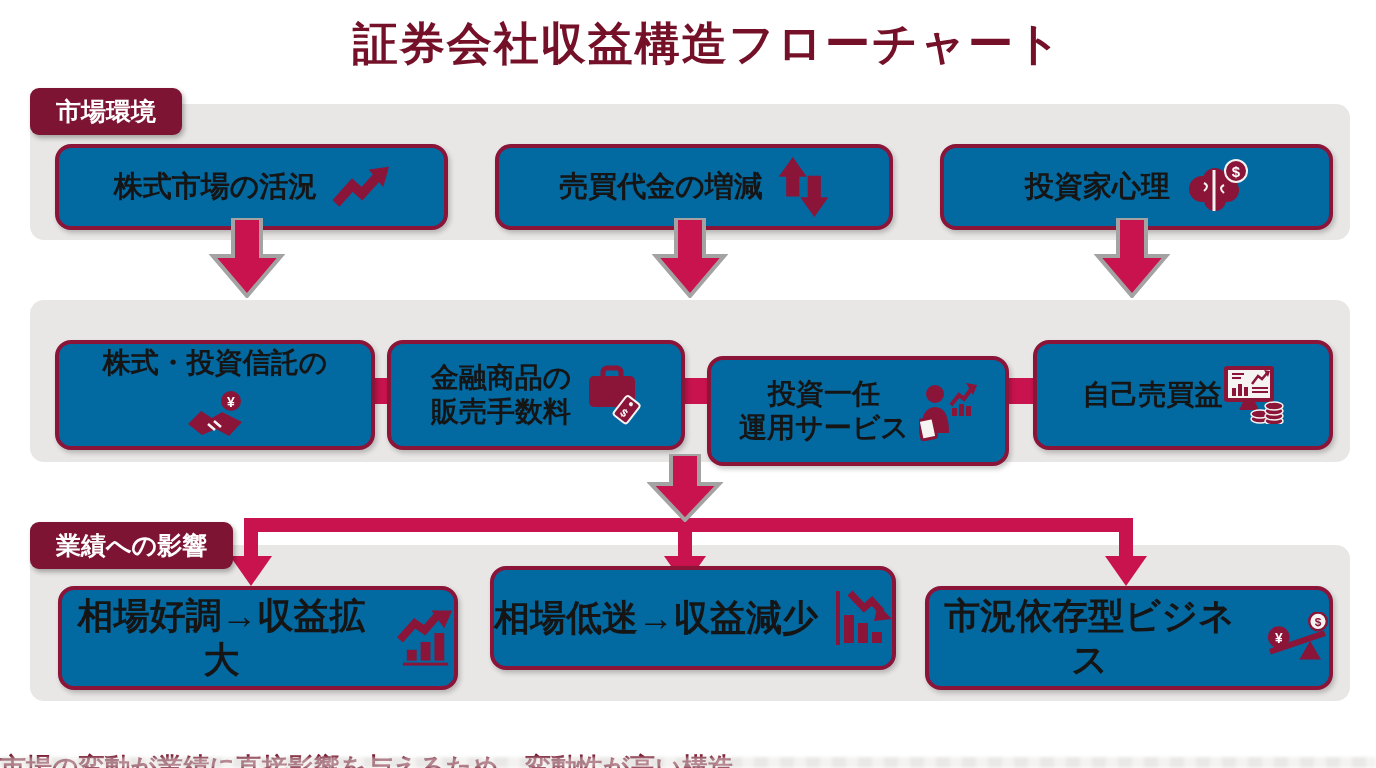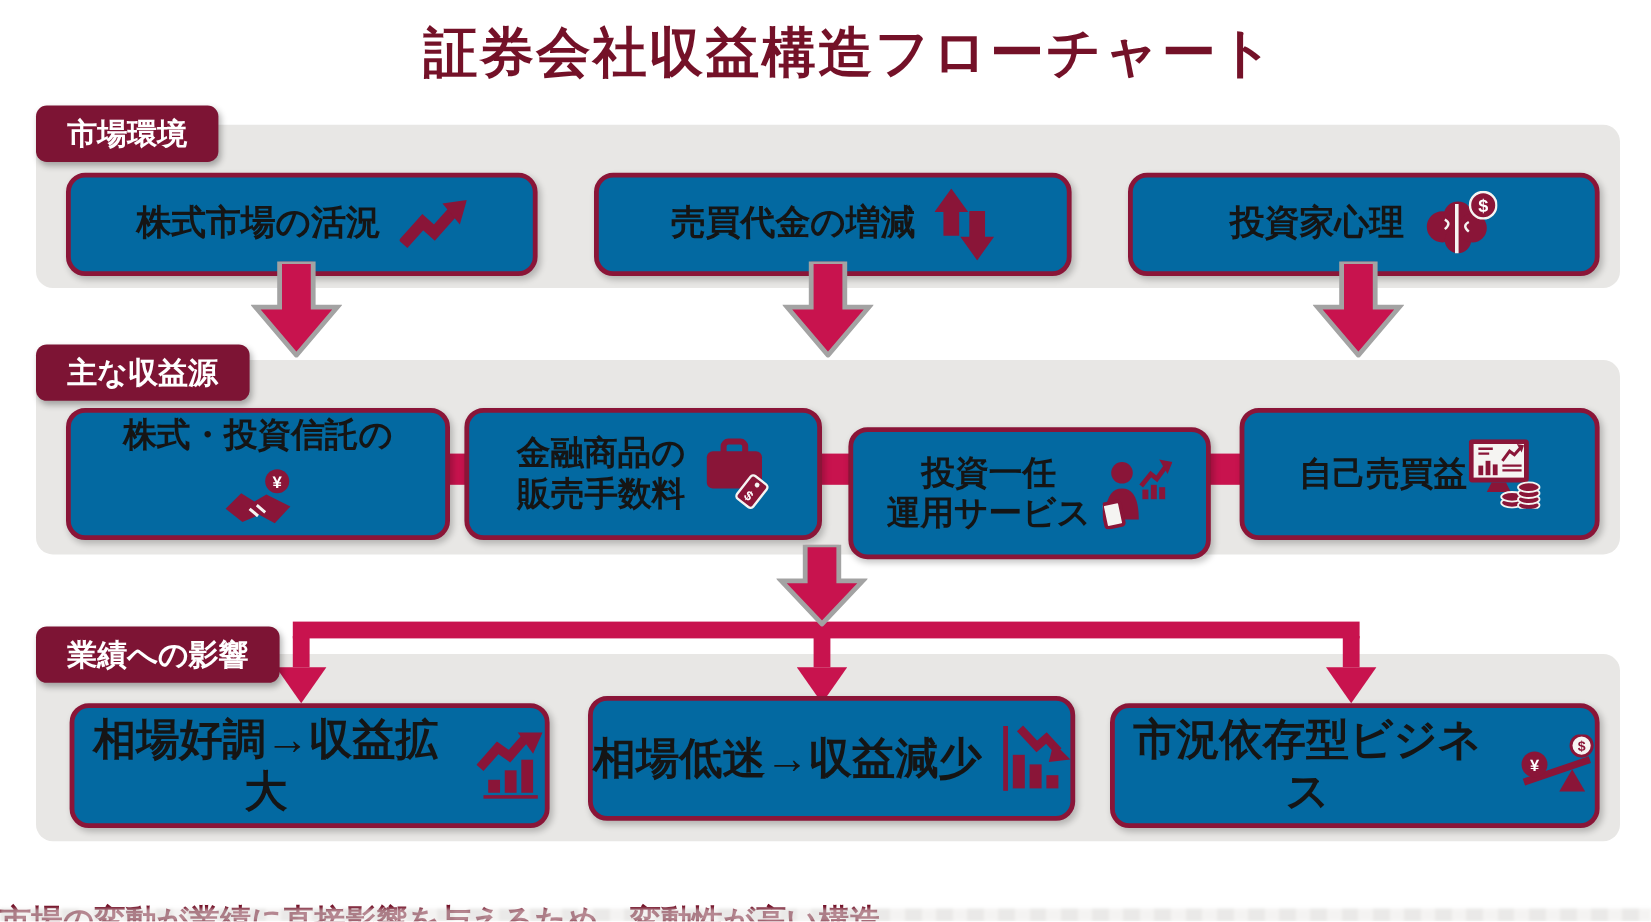--- a/index.html
+++ b/index.html
@@ -109,21 +109,20 @@
     <path d="M24 0 L52 0 L52 38 L72 38 L38 78 L4 38 L24 38 Z" fill="#c8134e" stroke="#a3a3a3" stroke-width="4"></path>
   </svg>
   <svg class="blockarrow" style="left:652px;top:218px;" width="76" height="80" viewBox="0 0 76 80">
     <path d="M24 0 L52 0 L52 38 L72 38 L38 78 L4 38 L24 38 Z" fill="#c8134e" stroke="#a3a3a3" stroke-width="4"></path>
   </svg>
   <svg class="blockarrow" style="left:1094px;top:218px;" width="76" height="80" viewBox="0 0 76 80">
     <path d="M24 0 L52 0 L52 38 L72 38 L38 78 L4 38 L24 38 Z" fill="#c8134e" stroke="#a3a3a3" stroke-width="4"></path>
   </svg>
 
   <div class="band band2"></div>
-  <div class="badge badge2">主な収益源</div>
 
   <div class="connector" style="left:358px;width:36px;"></div>
   <div class="connector" style="left:670px;width:44px;"></div>
   <div class="connector" style="left:994px;width:46px;"></div>
 
   <div class="fbox row2" style="left:55px;top:340px;width:312px;height:102px;gap:10px;flex-direction:column;">
     <span class="lbl">
       <span>株式・投資信託の</span><br>
     </span>
     <svg width="58" height="54" viewBox="0 0 58 54">
@@ -215,21 +214,21 @@
     <svg width="58" height="56" viewBox="0 0 58 56">
       <polyline points="3,30 18,13 28,20 42,4" fill="none" stroke="#8a1538" stroke-width="8"></polyline>
       <polygon points="35,0 56,0 48,18" fill="#8a1538"></polygon>
       <rect x="10" y="40" width="10" height="11" fill="#8a1538"></rect>
       <rect x="24" y="32" width="10" height="19" fill="#8a1538"></rect>
       <rect x="38" y="23" width="10" height="28" fill="#8a1538"></rect>
       <rect x="6" y="53" width="46" height="3" fill="#8a1538"></rect>
     </svg>
   </div>
 
-  <div class="fbox row3" style="left:490px;top:580px;width:398px;height:96px;">
+  <div class="fbox row3" style="left:490px;top:566px;width:398px;height:96px;">
     <span class="lbl">相場低迷→収益減少</span>
     <svg width="58" height="58" viewBox="0 0 58 58">
       <rect x="2" y="2" width="4" height="54" fill="#8a1538"></rect>
       <rect x="10" y="26" width="10" height="28" fill="#8a1538"></rect>
       <rect x="24" y="34" width="10" height="20" fill="#8a1538"></rect>
       <rect x="38" y="43" width="10" height="11" fill="#8a1538"></rect>
       <polyline points="16,4 30,19 38,12 48,23" fill="none" stroke="#8a1538" stroke-width="7"></polyline>
       <polygon points="44,16 58,30 40,32" fill="#8a1538"></polygon>
     </svg>
   </div>

